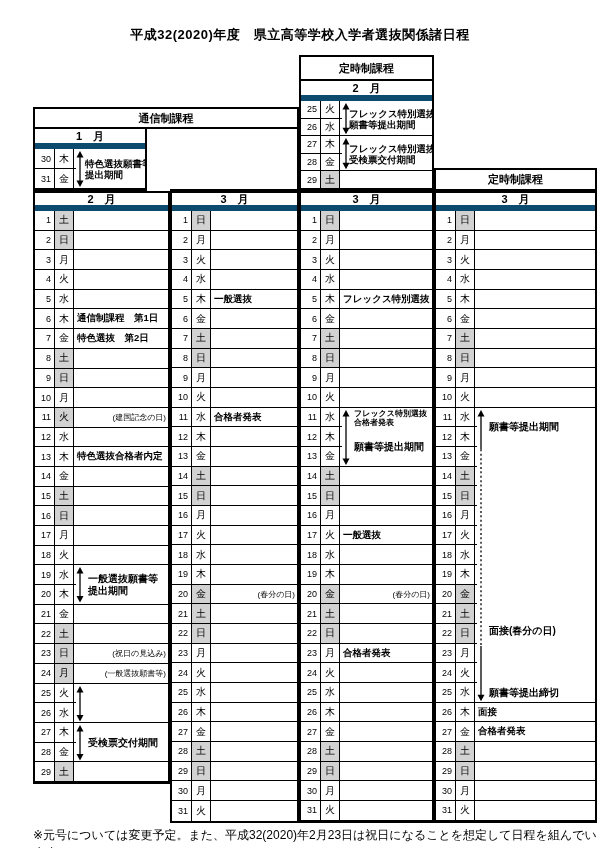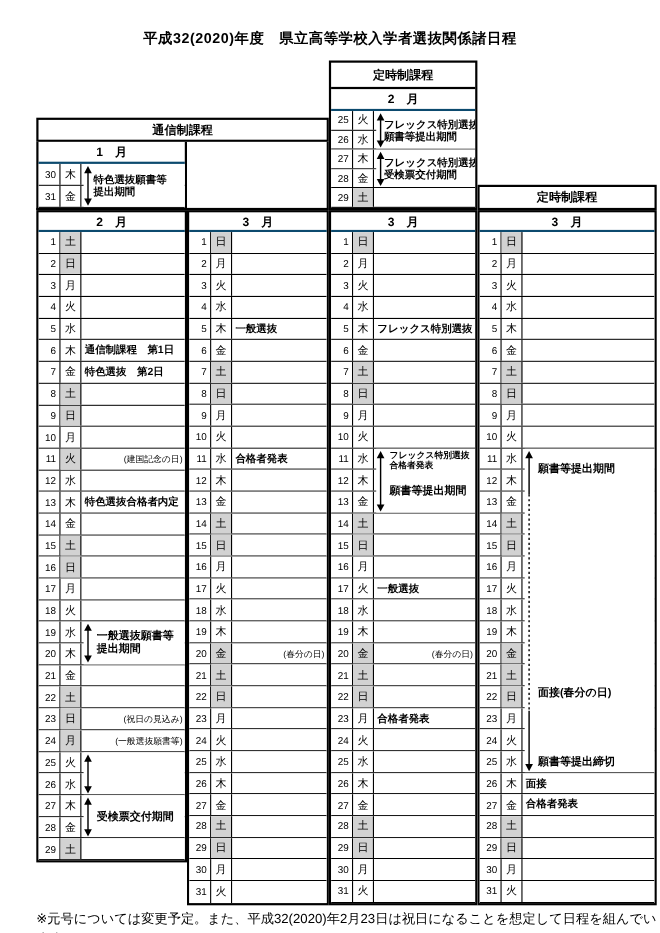--- a/index.html
+++ b/index.html
@@ -4,21 +4,21 @@
 <style>
   html,body{margin:0;padding:0;background:#fff;}
   #page{position:relative;width:600px;height:848px;background:var(--bg,#fff);
         font-family:"Liberation Sans","DejaVu Sans",sans-serif;color:#000;overflow:hidden;}
   .title{position:absolute;top:26px;left:0;width:100%;text-align:center;
          font-size:13px;font-weight:bold;letter-spacing:.5px;}
   .box{position:absolute;border:2px solid #000;box-sizing:border-box;background:#fff;}
   .hdrbox{display:flex;align-items:center;justify-content:center;font-weight:bold;font-size:11px;}
   .hdr2{height:24px;border-bottom:2px solid #000;box-sizing:border-box;display:flex;
         align-items:center;justify-content:center;font-weight:bold;font-size:11px;}
-  .month{border-bottom:2px solid #0c4a6e;box-sizing:border-box;display:flex;
+  .month{border-bottom:6px solid #0c4a6e;box-sizing:border-box;display:flex;
          align-items:center;justify-content:center;font-weight:bold;font-size:11px;}
   .cal .month{height:18px;}
   .mini .month{height:20px;}
   .rows{position:relative;overflow:hidden;}
   .drow{display:flex;border-bottom:1px solid #000;box-sizing:border-box;background:#fff;}
   .drow:last-child{border-bottom:none;}
   .c-num{width:20px;border-right:1px solid #000;box-sizing:border-box;font-size:9px;
          display:flex;align-items:center;justify-content:flex-end;padding-right:3px;}
   .c-dow{width:19px;border-right:1px solid #000;box-sizing:border-box;font-size:10px;
          display:flex;align-items:center;justify-content:center;}
@@ -28,21 +28,21 @@
   .c-note{font-size:8px;margin-left:auto;padding-right:2px;white-space:nowrap;}
   .merge{position:absolute;background:#fff;left:41px;right:0;}
   .p-arrow{position:absolute;left:40px;width:10px;overflow:visible;}
   .p-label{position:absolute;display:flex;flex-direction:column;justify-content:center;
            font-weight:bold;font-size:10px;line-height:12px;white-space:nowrap;}
   .p-label.minilbl{font-size:9.5px;line-height:11px;}
   .p-label.small{font-size:8px;line-height:9px;}
   .footnote{position:absolute;left:33px;top:827px;font-size:12px;}
   
   #t-zen-header{left:33px;top:107px;width:266px;height:22px;}
-  #t-january{left:33px;top:129px;width:137px;height:62px;border-top:none;}
+  #t-january{left:33px;top:129px;width:114px;height:62px;border-top:none;}
   #t-empty{left:170px;top:129px;width:129px;height:62px;border-top:none;border-left:none;}
   #t-teiji{left:299px;top:55px;width:135px;height:136px;}
   #t-tsushin{left:434px;top:168px;width:163px;height:23px;}
   #col0{left:33px;top:191px;width:137px;height:593px;}
   #col1{left:170px;top:191px;width:129px;height:632px;}
   #col2{left:299px;top:191px;width:135px;height:632px;}
   #col3{left:434px;top:191px;width:163px;height:632px;}
 </style>
 </head>
 <body>

